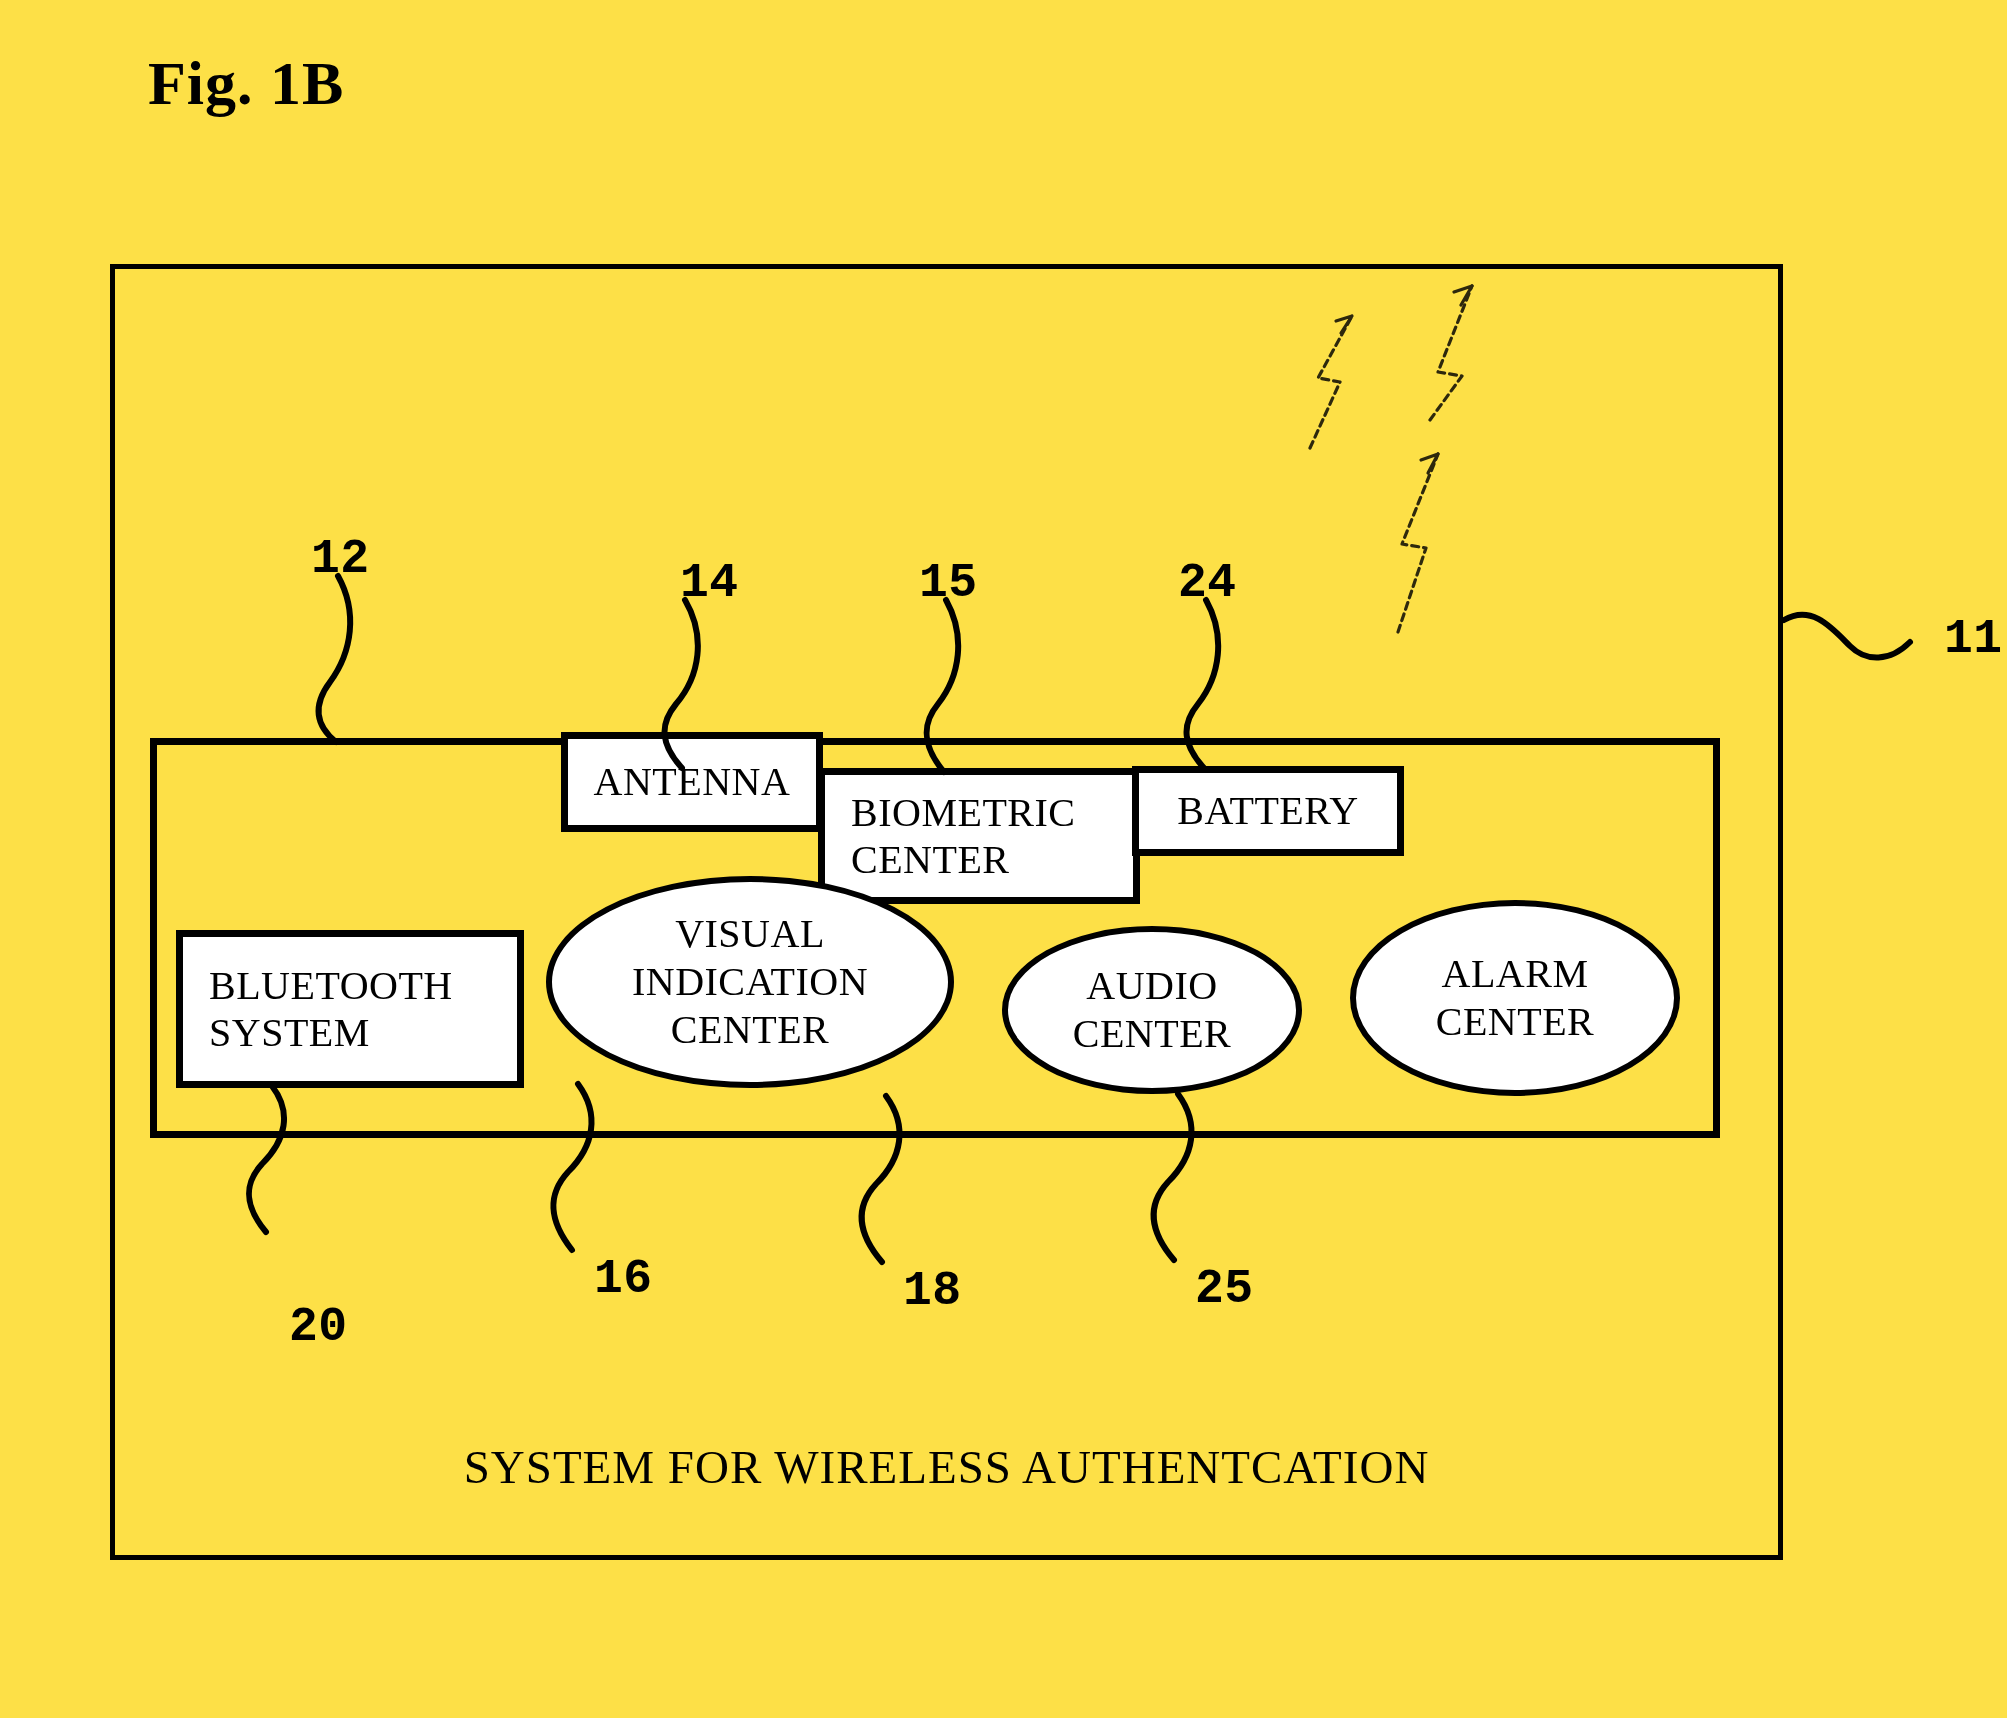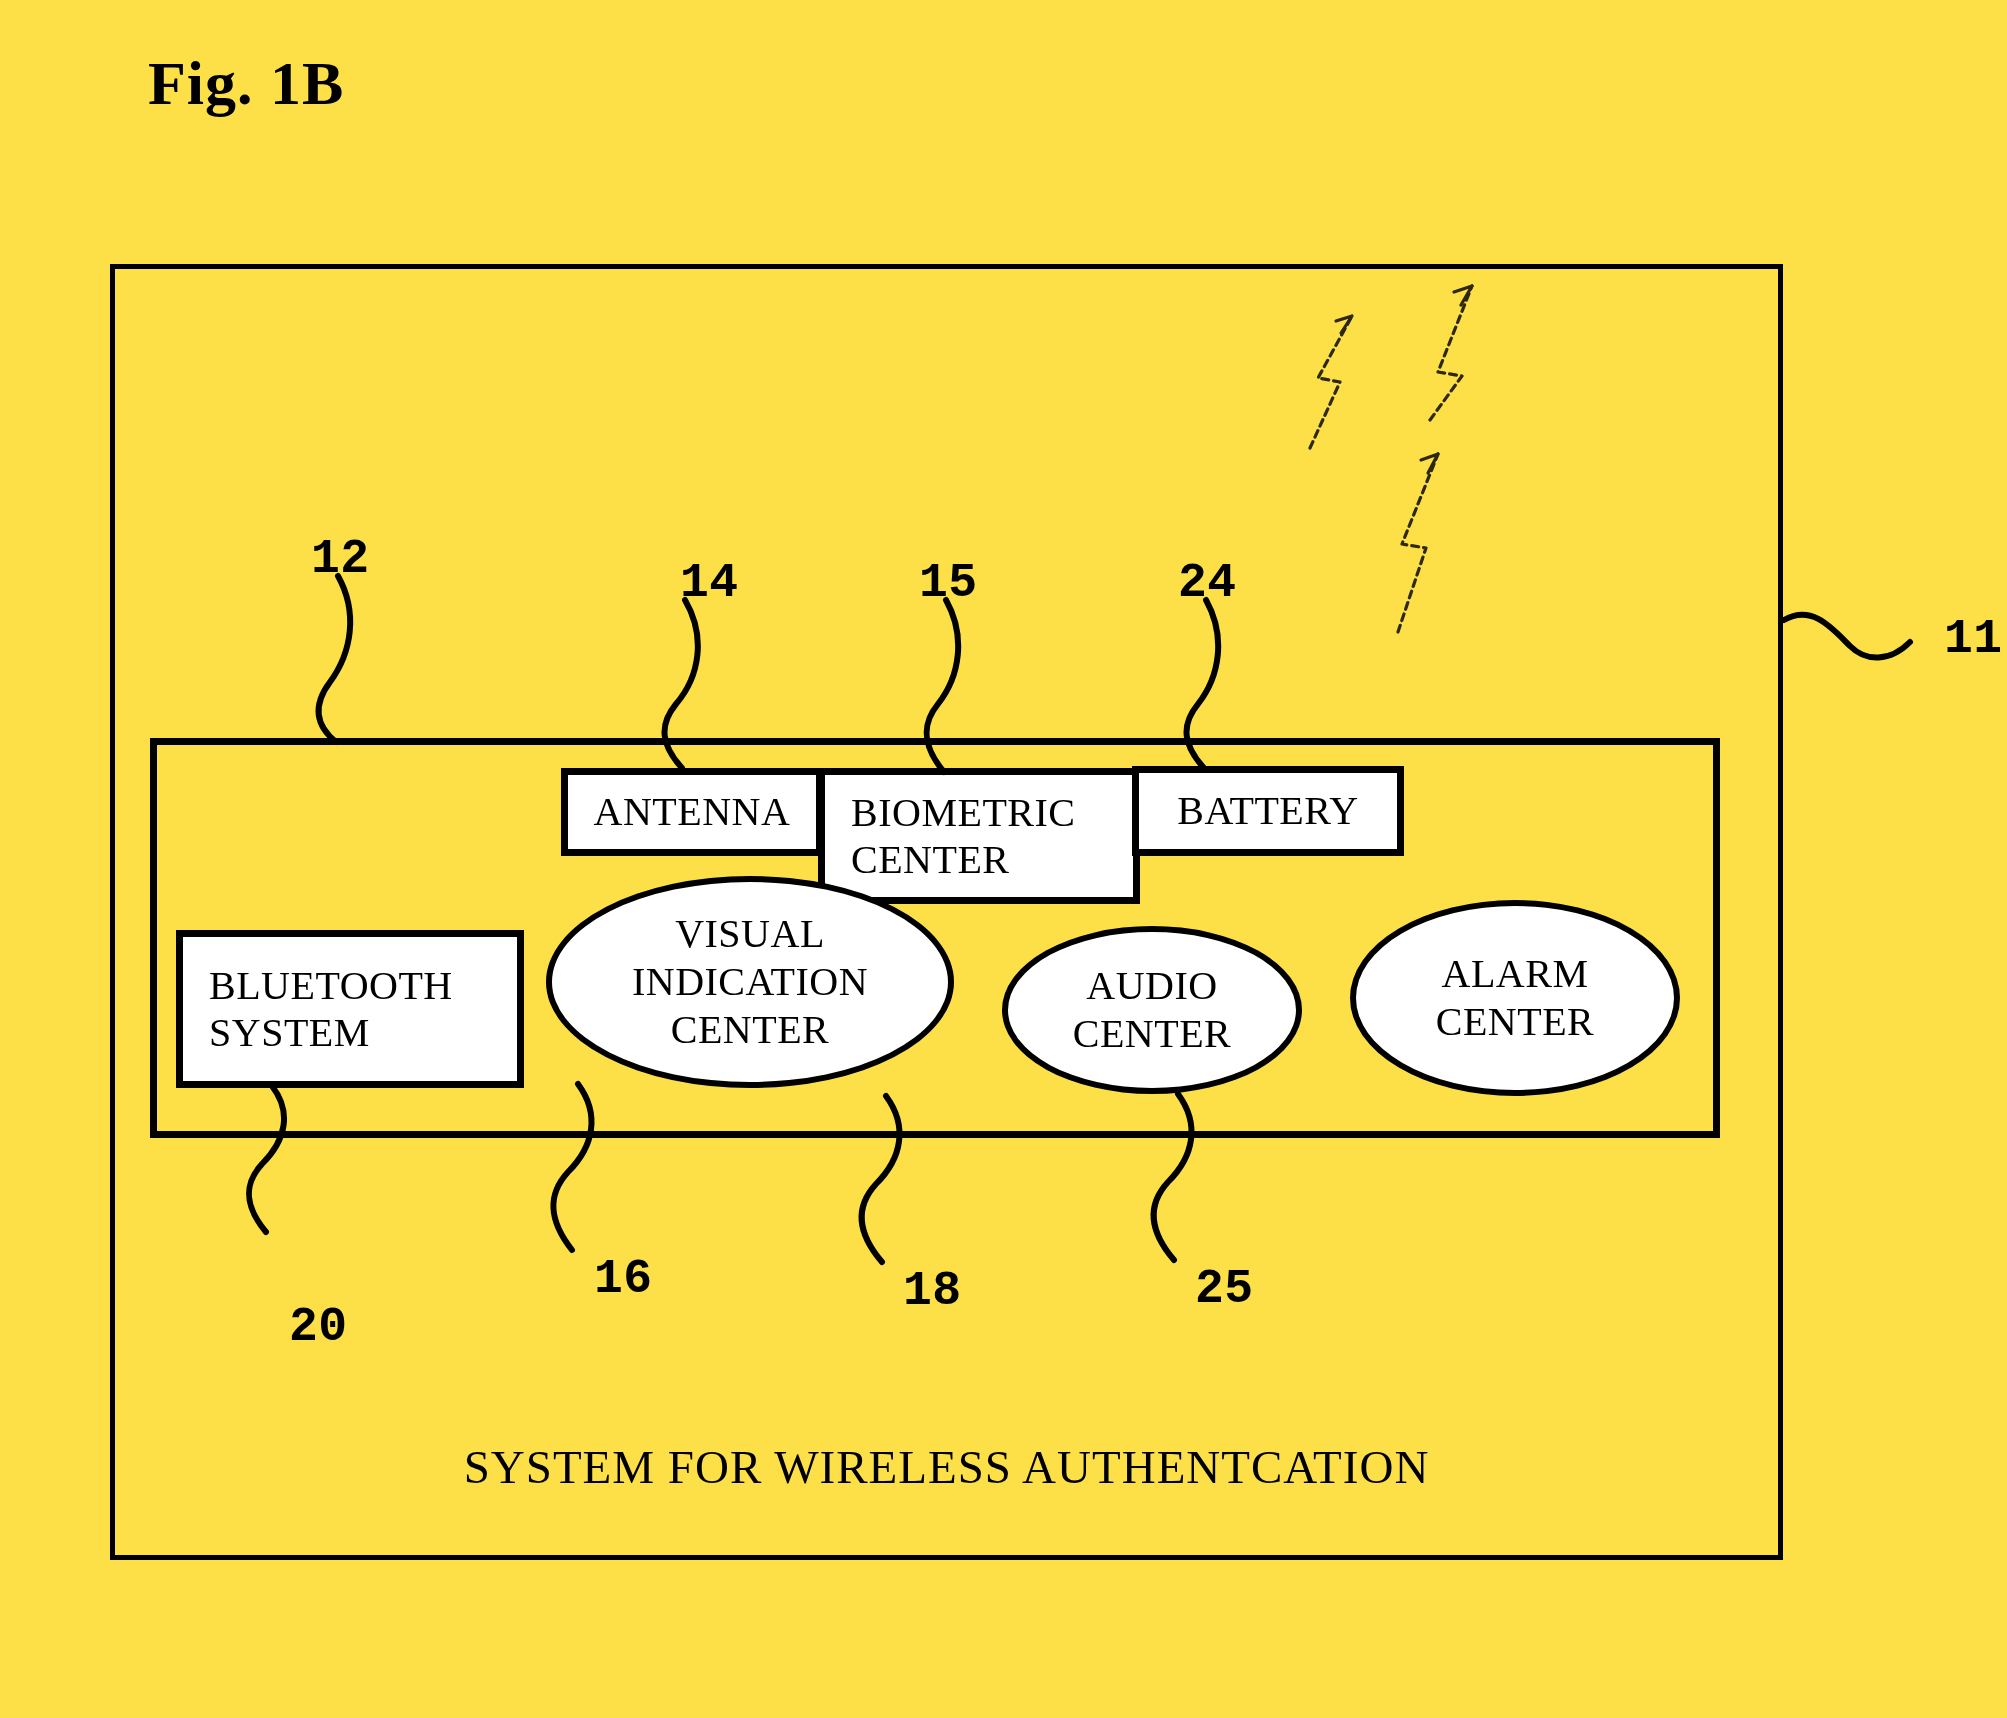--- a/index.html
+++ b/index.html
@@ -203,21 +203,21 @@
 
   <div class="ref-num" style="left:289px; top:1300px;">20</div>
 
   <div class="ref-num" style="left:594px; top:1252px;">16</div>
 
   <div class="ref-num" style="left:903px; top:1264px;">18</div>
 
   <div class="ref-num" style="left:1195px; top:1262px;">25</div>
 
 
-  <div class="node-box center-text" style="left:561px; top:768px; width:262px; height:88px;">
+  <div class="node-box center-text" style="left:561px; top:732px; width:262px; height:100px;">
     <span class="node-label">ANTENNA</span>
   </div>
 
   <div class="node-box left-text" style="left:818px; top:768px; width:322px; height:136px;">
     <span class="node-label">BIOMETRIC
 CENTER</span>
   </div>
 
   <div class="node-box center-text" style="left:1132px; top:766px; width:272px; height:90px;">
     <span class="node-label">BATTERY</span>

